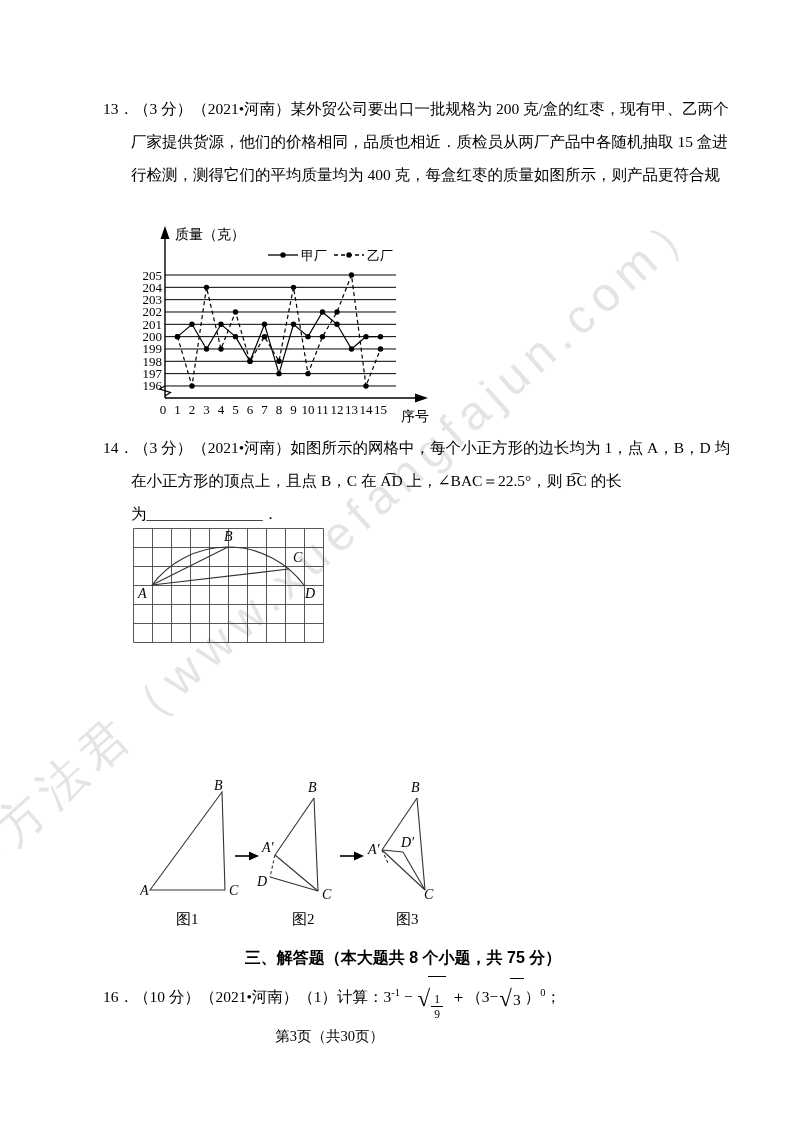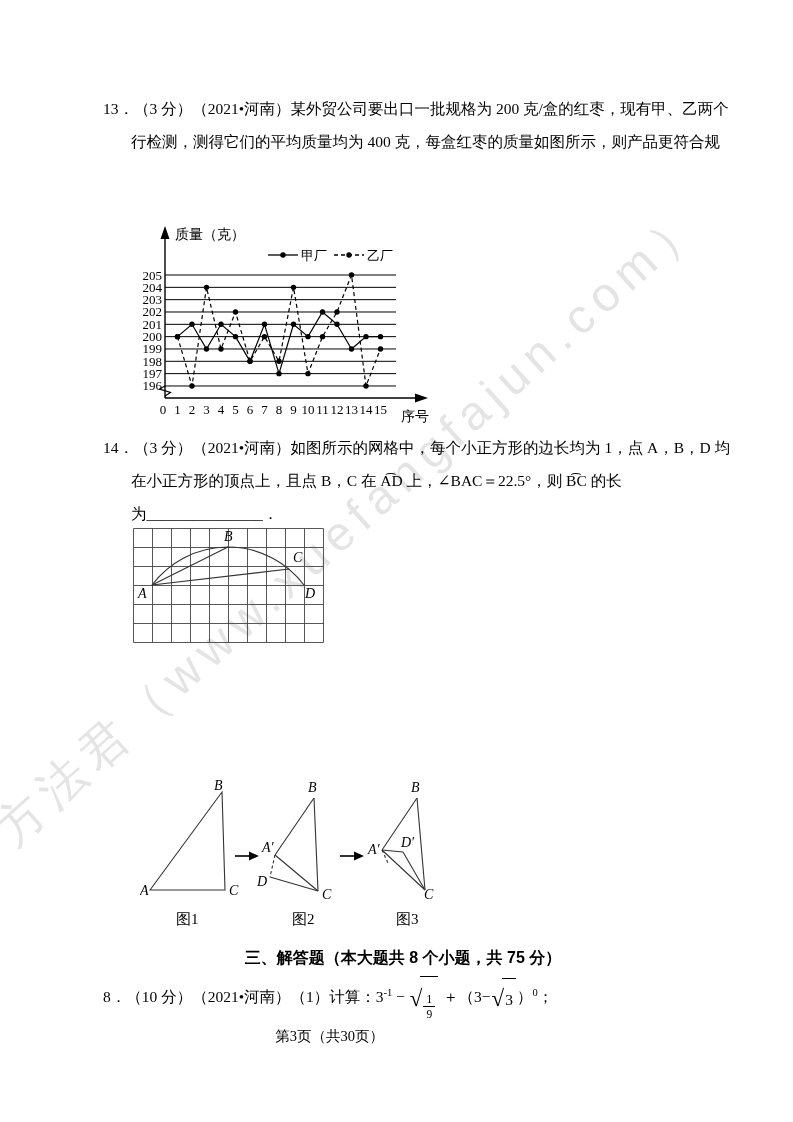--- a/index.html
+++ b/index.html
@@ -30,20 +30,21 @@
 </style>
 </head>
 <body>
 
 <div class="page">
 
   <div class="watermark">学方法君（www.xuefangfajun.com）</div>
 
   <div class="block" style="top:92px;">
     <div class="ln">13．（3 分）（2021•河南）某外贸公司要出口一批规格为 200 克/盒的红枣，现有甲、乙两个</div>
+    <div class="ln cont">厂家提供货源，他们的价格相同，品质也相近．质检员从两厂产品中各随机抽取 15 盒进</div>
     <div class="ln cont">行检测，测得它们的平均质量均为 400 克，每盒红枣的质量如图所示，则产品更符合规</div>
   </div>
 
   <div class="figwrap" style="left:138px;top:224px;">
     <svg id="chart-svg" width="332" height="205" viewBox="0 0 332 205">
         <line x1="27" y1="51" x2="258" y2="51" stroke="#000" stroke-width="1"></line>
         <text x="24" y="55.5" text-anchor="end" font-size="13">205</text>
         <line x1="27" y1="63.33" x2="258" y2="63.33" stroke="#000" stroke-width="1"></line>
         <text x="24" y="67.83" text-anchor="end" font-size="13">204</text>
         <line x1="27" y1="75.66" x2="258" y2="75.66" stroke="#000" stroke-width="1"></line>
@@ -214,21 +215,21 @@
       <text x="256" y="146" font-size="15">图3</text>
     </svg>
   </div>
 
   <div class="block" style="top:941px;text-align:center;">
     <div class="sec-title">三、解答题（本大题共 8 个小题，共 75 分）</div>
   </div>
 
   <div class="block" style="top:973px;">
     <div class="formula">
-      <span>8．（10 分）（2021•河南）（1）计算：3</span><sup>-1</sup>
+      <span>16．（10 分）（2021•河南）（1）计算：3</span><sup>-1</sup>
       <span>−</span>
       <span class="rad">
           <span class="rad-sign">√</span>
           <span class="rad-body"><span class="frac">
               <span class="fn">1</span>
               <span class="fd">9</span>
             </span></span>
         </span>
       <span>＋（3−</span><span class="rad">
           <span class="rad-sign">√</span>

